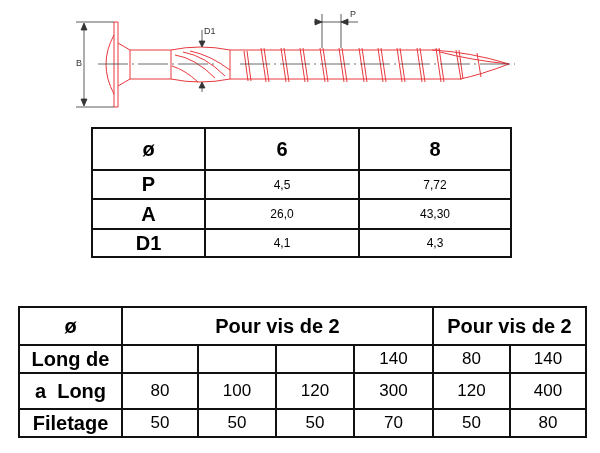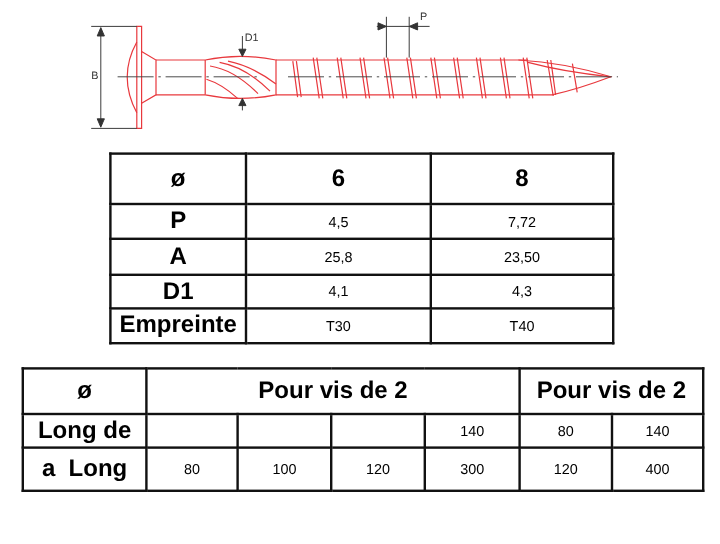--- a/index.html
+++ b/index.html
@@ -7,21 +7,21 @@
          font-family: "Liberation Sans", sans-serif; color: #000; }
   .drawing { position: absolute; left: 0; top: 0; width: 600px; height: 115px; }
   table { position: absolute; border-collapse: collapse; table-layout: fixed; }
   td { border: 2px solid #111; text-align: center; vertical-align: middle; padding: 0;
        font-family: "Liberation Sans", sans-serif; }
   #t1 { left: 91px; top: 127px; width: 419px; }
   #t1 td { font-size: 12px; }
   #t1 td.hdr { font-weight: bold; font-size: 20px; }
   #t1 td.rh { font-weight: bold; font-size: 20px; }
   #t2 { left: 18px; top: 306px; width: 567px; }
-  #t2 td { font-size: 12px; }
+  #t2 td { font-size: 17px; }
   #t2 td.hdr { font-weight: bold; font-size: 20px; }
   #t2 td.rh { font-weight: bold; font-size: 20px; border-radius: 12px; }
 </style>
 </head>
 <body>
 
 <svg class="drawing" viewBox="0 0 600 115" xmlns="http://www.w3.org/2000/svg">
   <g fill="none" stroke="#e8383d" stroke-width="1">
 
     <path d="M114,22 L114,107 L118,107 L118,22 Z"></path>
@@ -104,32 +104,27 @@
     <td class="hdr">6</td>
     <td class="hdr">8</td>
   </tr>
   <tr style="height:29px">
     <td class="rh">P</td>
     <td>4,5</td>
     <td>7,72</td>
   </tr>
   <tr style="height:30px">
     <td class="rh">A</td>
-    <td>25,8</td>
-    <td>23,50</td>
+    <td>26,0</td>
+    <td>43,30</td>
   </tr>
   <tr style="height:28px">
     <td class="rh">D1</td>
     <td>4,1</td>
     <td>4,3</td>
-  </tr>
-  <tr style="height:29px">
-    <td class="rh">Empreinte</td>
-    <td>T30</td>
-    <td>T40</td>
   </tr>
 </tbody>
   </table>
 
 <table id="t2">
   <colgroup>
     <col style="width:103px">
       <col style="width:76px">
       <col style="width:78px">
       <col style="width:78px">
@@ -154,14 +149,23 @@
   </tr>
   <tr style="height:36px">
     <td class="rh" style="white-space:pre">a  Long</td>
     <td>80</td>
     <td>100</td>
     <td>120</td>
     <td>300</td>
     <td>120</td>
     <td>400</td>
   </tr>
+  <tr style="height:28px">
+    <td class="rh">Filetage</td>
+    <td>50</td>
+    <td>50</td>
+    <td>50</td>
+    <td>70</td>
+    <td>50</td>
+    <td>80</td>
+  </tr>
 </tbody>
   </table>
 
 </body></html>

